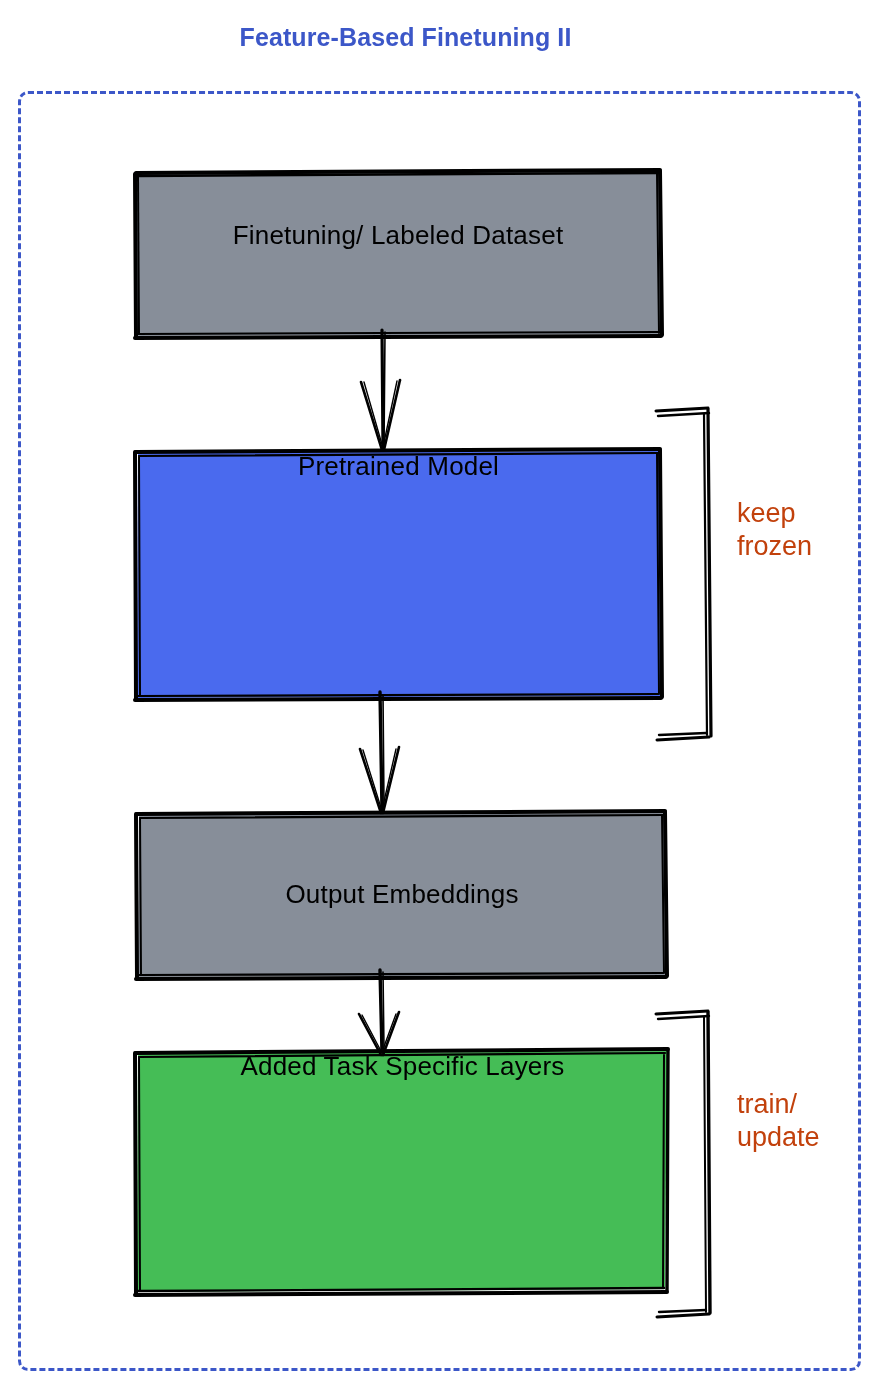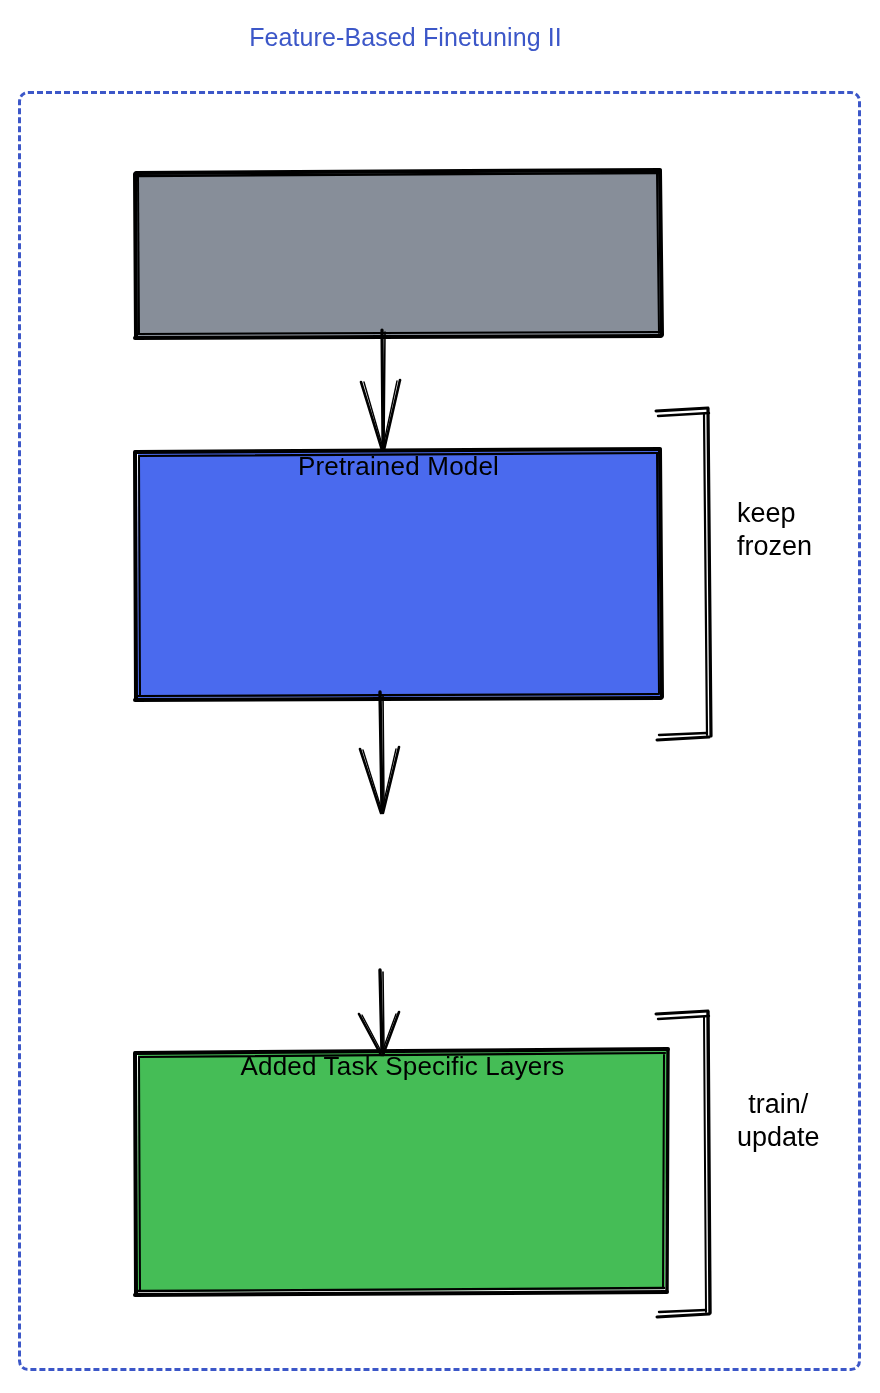--- a/index.html
+++ b/index.html
@@ -18,21 +18,21 @@
     overflow: hidden;
   }
   #diagram-title {
     position: absolute;
     left: 0;
     top: 23px;
     width: 811px;
     text-align: center;
     color: #3c57c8;
     font-size: 25px;
-    font-weight: 400;
+    font-weight: 700;
     letter-spacing: 0.1px;
     font-family: "Liberation Sans", sans-serif;
   }
   #outer-frame {
     position: absolute;
     left: 18px;
     top: 91px;
     width: 843px;
     height: 1280px;
     border: 3px dashed #3c57c8;
@@ -101,29 +101,29 @@
   #edge-3 { left: 330px; top: 970px; width: 120px; height: 90px; }
   .brace {
     position: absolute;
     z-index: 2;
     overflow: visible;
   }
   #brace-frozen { left: 652px; top: 405px; width: 70px; height: 338px; }
   #brace-train { left: 652px; top: 1008px; width: 70px; height: 312px; }
   .side-label {
     position: absolute;
-    color: #000000;
+    color: #c2410c;
     font-family: "Liberation Sans", sans-serif;
     font-size: 27px;
     line-height: 1.22;
     z-index: 2;
     white-space: pre-line;
   }
   #label-keep-frozen { left: 737px; top: 497px; }
-  #label-train-update { left: 737px; top: 1088px; text-align: center; }
+  #label-train-update { left: 737px; top: 1088px; }
 </style>
 </head>
 <body>
 
 <div id="canvas">
 
   <div id="diagram-title">Feature-Based Finetuning II</div>
 
   <div id="outer-frame"></div>
 
@@ -132,20 +132,21 @@
       <path d="M13,14 L535,11 L537,174 L12,176 Z" fill="#878e99" stroke="none"></path>
       <path d="M12,13 L536,10" fill="none" stroke="#000000" stroke-width="4" stroke-linecap="round"></path>
       <path d="M14,16 L534,13" fill="none" stroke="#000000" stroke-width="2.5" stroke-linecap="round"></path>
       <path d="M536,11 L538,175" fill="none" stroke="#000000" stroke-width="4" stroke-linecap="round"></path>
       <path d="M533,13 L535,173" fill="none" stroke="#000000" stroke-width="2" stroke-linecap="round"></path>
       <path d="M537,176 L11,178" fill="none" stroke="#000000" stroke-width="4" stroke-linecap="round"></path>
       <path d="M535,172 L13,174" fill="none" stroke="#000000" stroke-width="2" stroke-linecap="round"></path>
       <path d="M12,177 L11,14" fill="none" stroke="#000000" stroke-width="4" stroke-linecap="round"></path>
       <path d="M15,174 L14,17" fill="none" stroke="#000000" stroke-width="2" stroke-linecap="round"></path>
     </svg>
+    <span class="node-label">Finetuning/ Labeled Dataset</span>
   </div>
 
   <svg class="edge" id="edge-1" viewBox="0 0 120 130">
     <path d="M52,0 L53,118" fill="none" stroke="#000000" stroke-width="3.2" stroke-linecap="round"></path>
     <path d="M55,2 L54,116" fill="none" stroke="#000000" stroke-width="1.6" stroke-linecap="round"></path>
     <path d="M31,52 L52,120" fill="none" stroke="#000000" stroke-width="2.6" stroke-linecap="round"></path>
     <path d="M34,52 L53,118" fill="none" stroke="#000000" stroke-width="1.4" stroke-linecap="round"></path>
     <path d="M70,50 L54,120" fill="none" stroke="#000000" stroke-width="2.6" stroke-linecap="round"></path>
     <path d="M67,51 L53,117" fill="none" stroke="#000000" stroke-width="1.4" stroke-linecap="round"></path>
   </svg>
@@ -178,20 +179,34 @@
 
   <svg class="edge" id="edge-2" viewBox="0 0 120 128">
     <path d="M50,0 L52,118" fill="none" stroke="#000000" stroke-width="3.4" stroke-linecap="round"></path>
     <path d="M53,3 L54,116" fill="none" stroke="#000000" stroke-width="1.6" stroke-linecap="round"></path>
     <path d="M30,57 L51,121" fill="none" stroke="#000000" stroke-width="2.6" stroke-linecap="round"></path>
     <path d="M33,58 L52,119" fill="none" stroke="#000000" stroke-width="1.4" stroke-linecap="round"></path>
     <path d="M69,55 L53,121" fill="none" stroke="#000000" stroke-width="2.6" stroke-linecap="round"></path>
     <path d="M66,57 L52,118" fill="none" stroke="#000000" stroke-width="1.4" stroke-linecap="round"></path>
   </svg>
 
+  <div class="node" id="node-embeddings">
+    <svg class="sketch" viewBox="0 0 552 187" preserveAspectRatio="none">
+      <path d="M13,14 L538,12 L539,174 L12,176 Z" fill="#878e99" stroke="none"></path>
+      <path d="M11,13 L539,10" fill="none" stroke="#000000" stroke-width="4" stroke-linecap="round"></path>
+      <path d="M14,17 L537,14" fill="none" stroke="#000000" stroke-width="2.2" stroke-linecap="round"></path>
+      <path d="M539,11 L541,175" fill="none" stroke="#000000" stroke-width="4" stroke-linecap="round"></path>
+      <path d="M536,14 L538,172" fill="none" stroke="#000000" stroke-width="2" stroke-linecap="round"></path>
+      <path d="M540,176 L10,178" fill="none" stroke="#000000" stroke-width="4" stroke-linecap="round"></path>
+      <path d="M537,172 L13,174" fill="none" stroke="#000000" stroke-width="2.2" stroke-linecap="round"></path>
+      <path d="M11,177 L10,13" fill="none" stroke="#000000" stroke-width="4" stroke-linecap="round"></path>
+      <path d="M15,174 L14,17" fill="none" stroke="#000000" stroke-width="2" stroke-linecap="round"></path>
+    </svg>
+    <span class="node-label">Output Embeddings</span>
+  </div>
 
   <svg class="edge" id="edge-3" viewBox="0 0 120 90">
     <path d="M50,0 L52,82" fill="none" stroke="#000000" stroke-width="3.4" stroke-linecap="round"></path>
     <path d="M53,2 L54,80" fill="none" stroke="#000000" stroke-width="1.6" stroke-linecap="round"></path>
     <path d="M29,44 L51,85" fill="none" stroke="#000000" stroke-width="2.6" stroke-linecap="round"></path>
     <path d="M32,45 L52,83" fill="none" stroke="#000000" stroke-width="1.4" stroke-linecap="round"></path>
     <path d="M69,42 L53,85" fill="none" stroke="#000000" stroke-width="2.6" stroke-linecap="round"></path>
     <path d="M66,44 L52,82" fill="none" stroke="#000000" stroke-width="1.4" stroke-linecap="round"></path>
   </svg>
 

